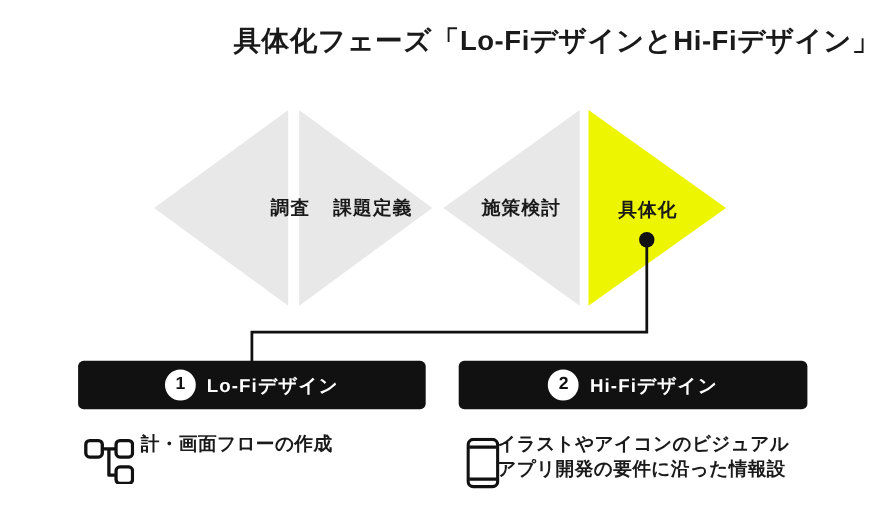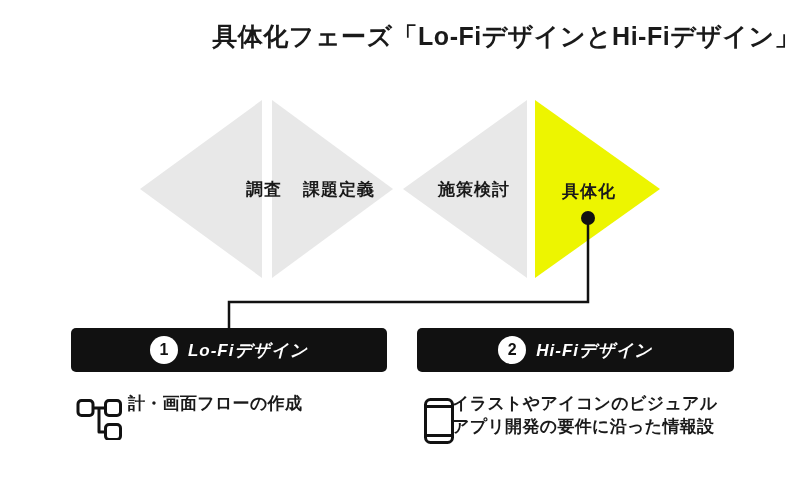--- a/index.html
+++ b/index.html
@@ -23,21 +23,21 @@
   }
   .step-bar {
     position:absolute; top:328px; height:44px; background:var(--bar_black,#111111);
     border-radius:5px; display:flex; align-items:center; justify-content:center; gap:10px;
   }
   .step-num {
     width:28px; height:28px; border-radius:50%; background:#ffffff;
     color:var(--bar_black,#111111); font-size:16px; font-weight:bold;
     display:flex; align-items:center; justify-content:center;
   }
-  .step-label { color:#ffffff; font-size:17px; font-weight:bold; letter-spacing:1px; white-space:nowrap;font-style:italic; }
+  .step-label { color:#ffffff; font-size:17px; font-weight:bold; letter-spacing:1px; white-space:nowrap; }
   .desc-icon { position:absolute; }
   .desc-text {
     position:absolute; font-size:17px; font-weight:bold; color:var(--text_black,#1a1a1a);
     line-height:23px; letter-spacing:0.3px; white-space:nowrap;
   }
 </style>
 </head>
 <body>
 
 <div class="canvas">

